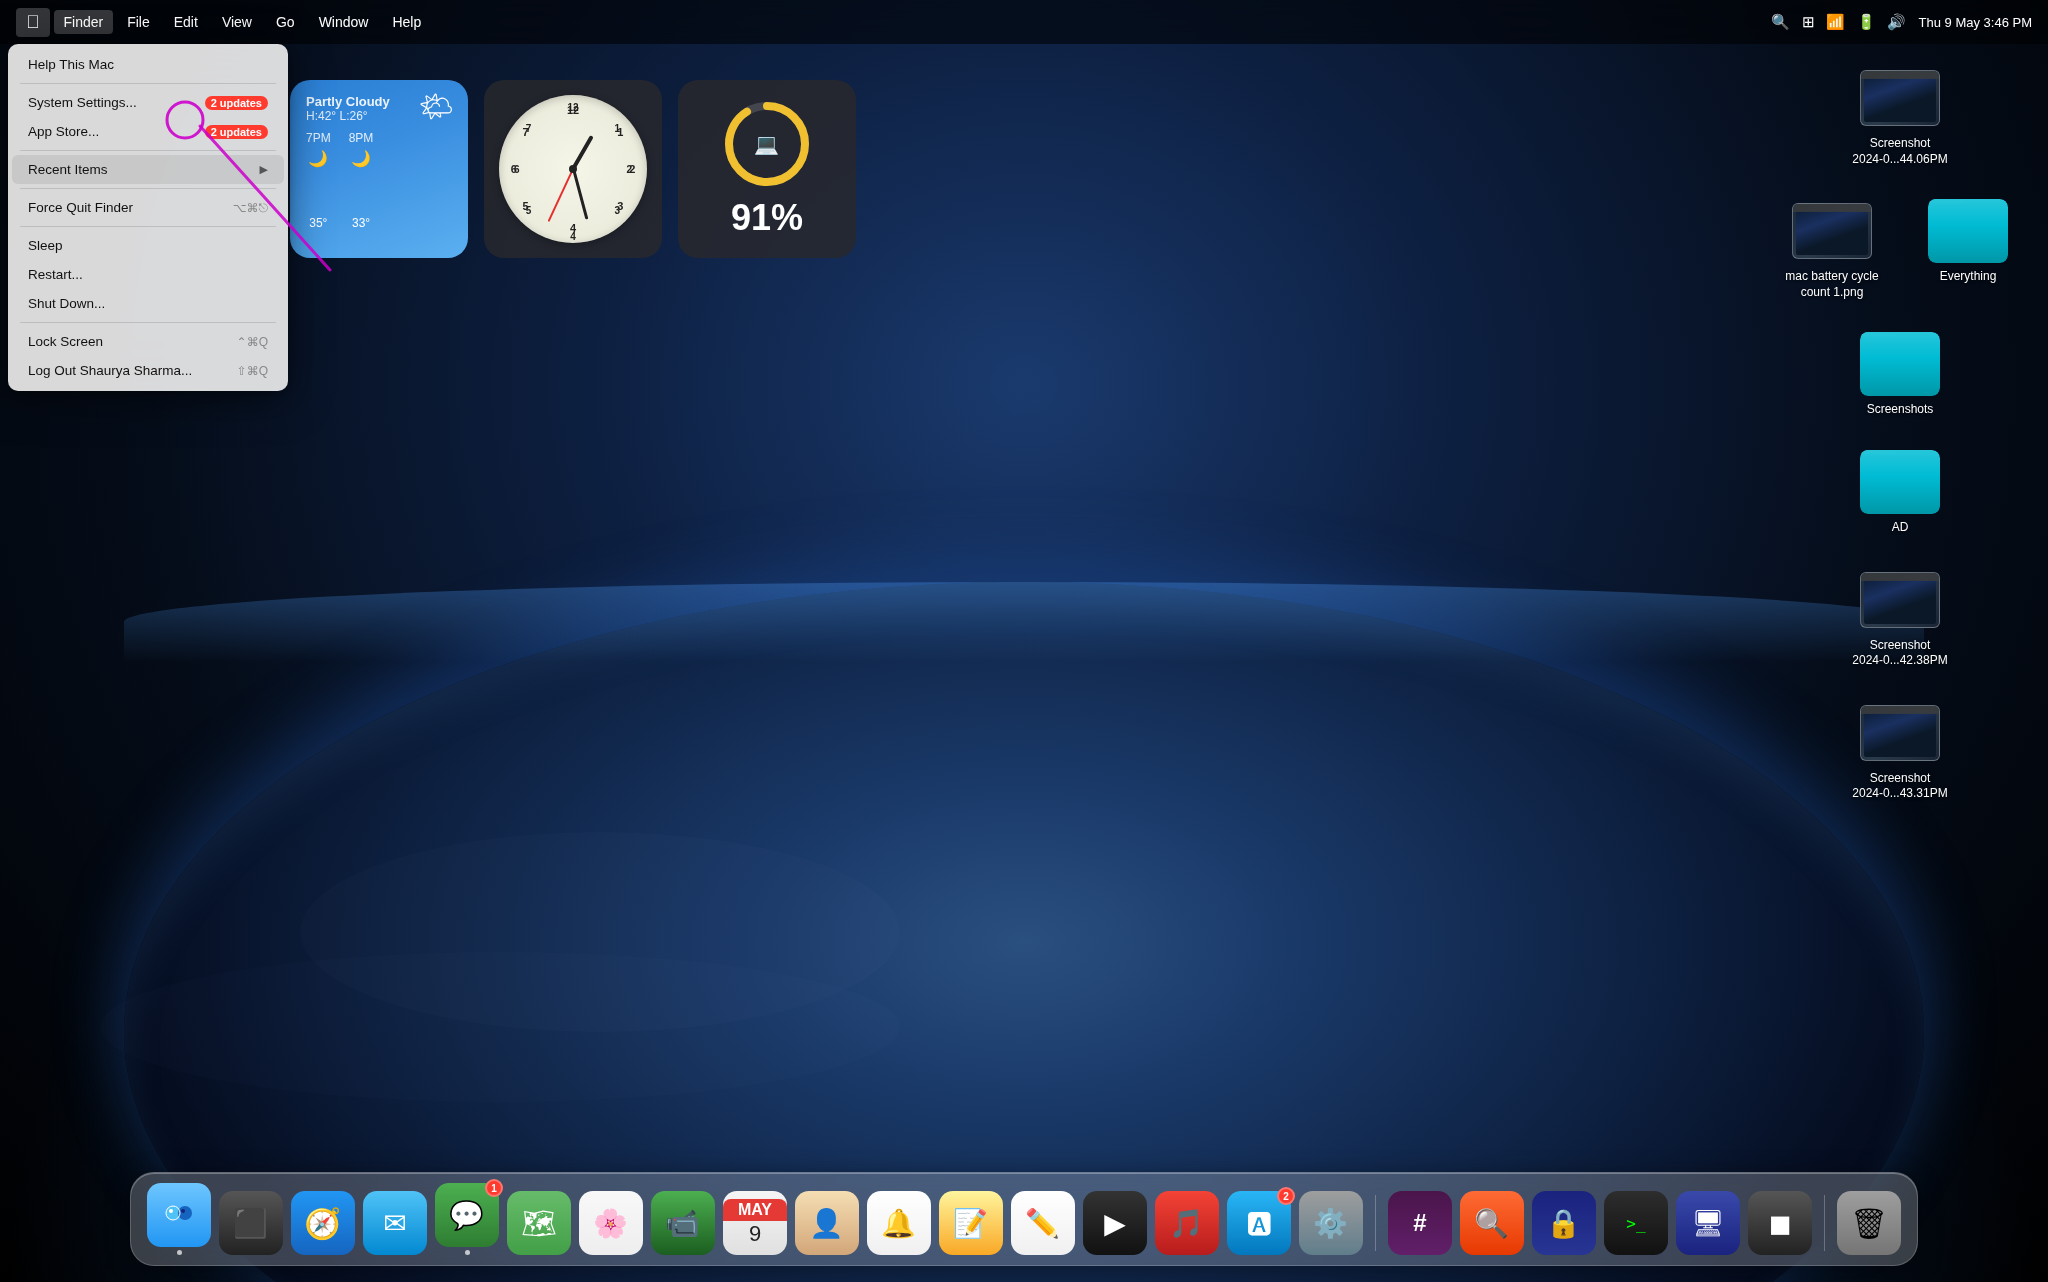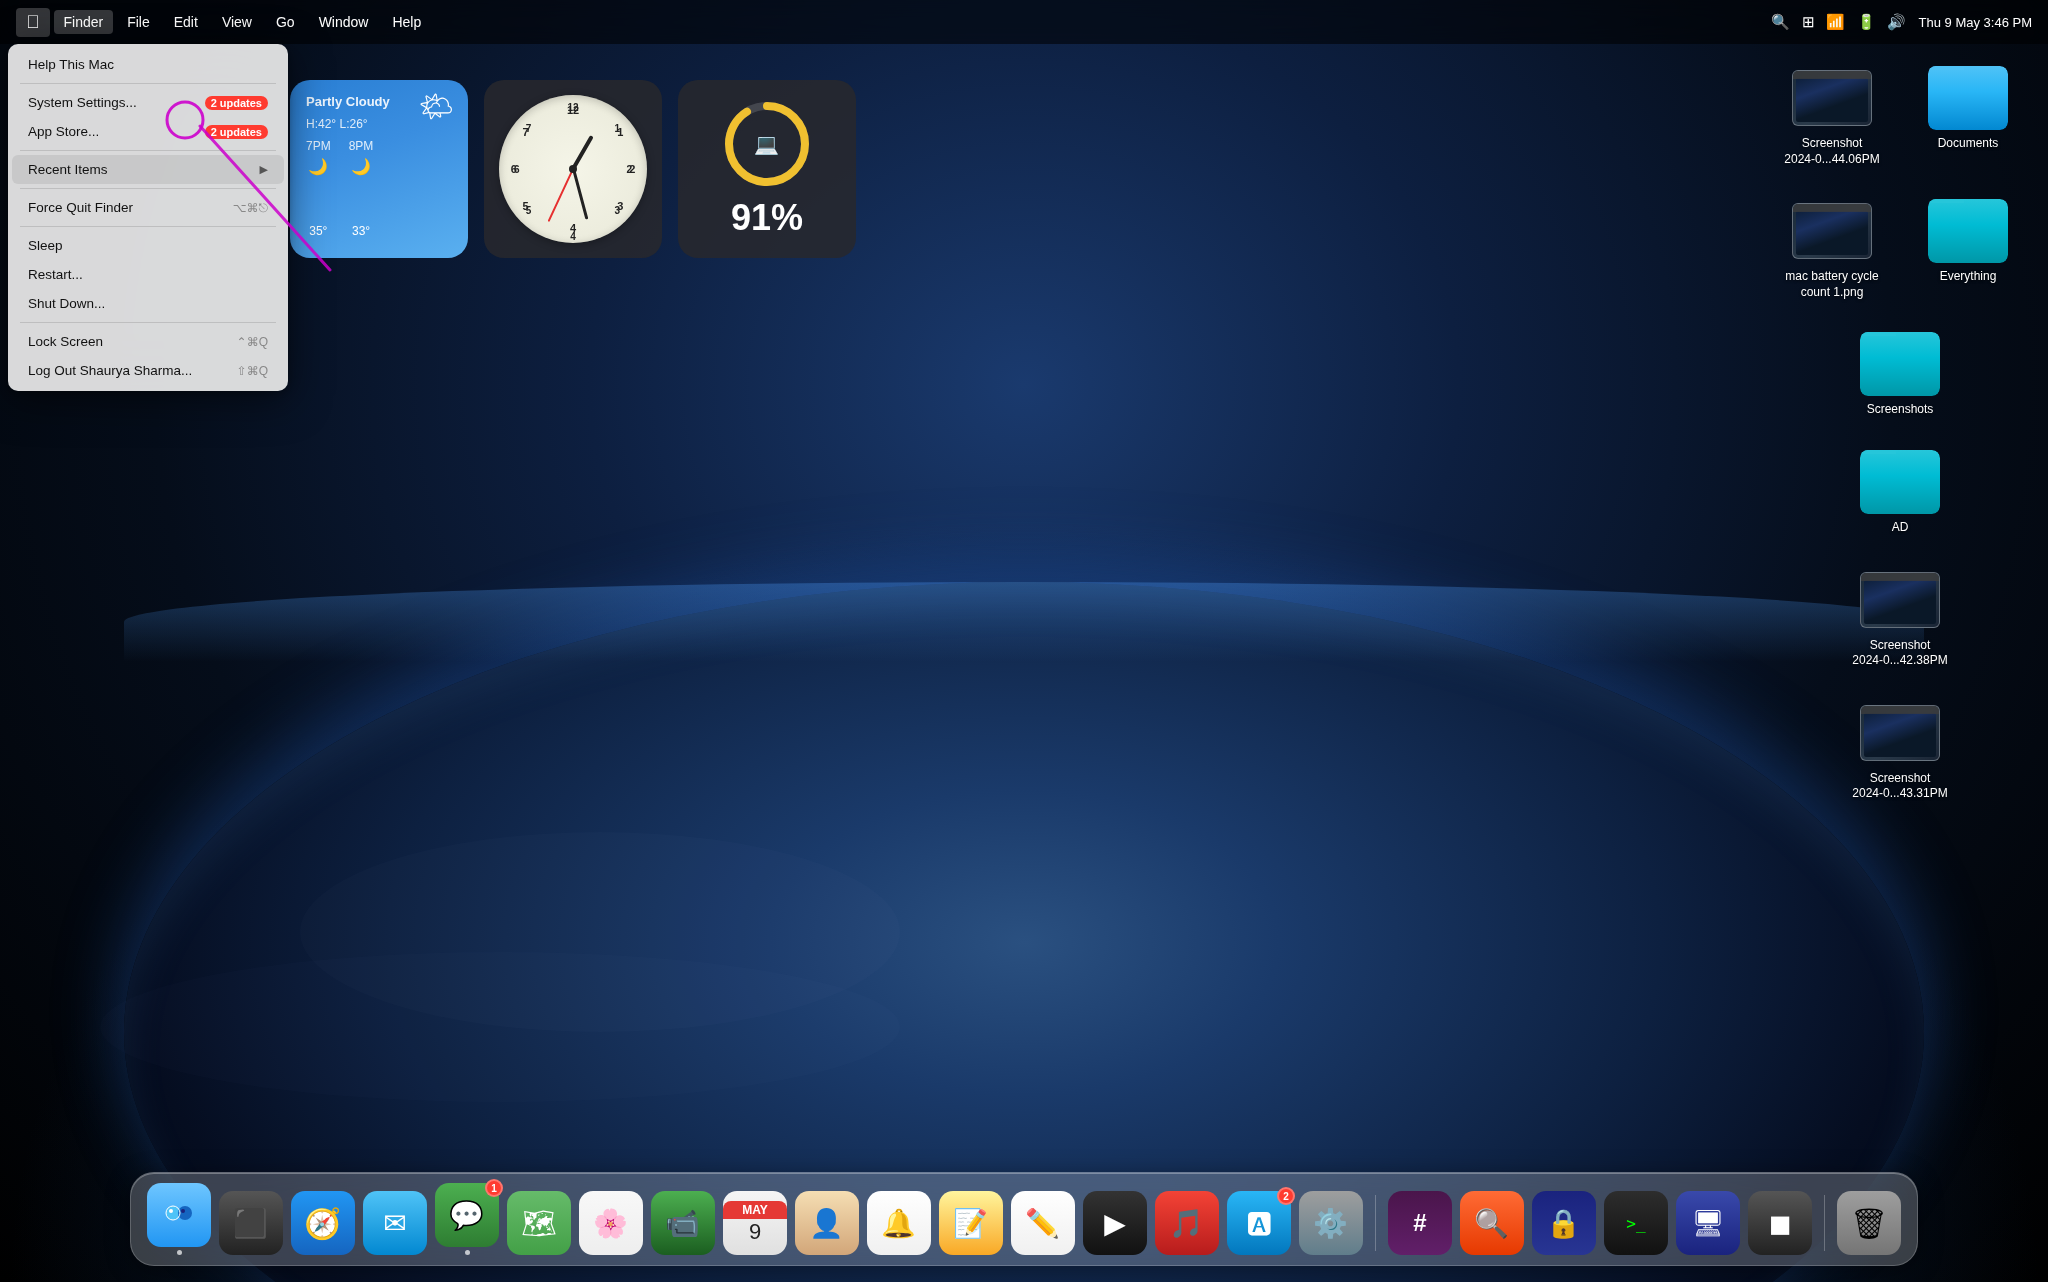--- a/index.html
+++ b/index.html
@@ -173,21 +173,20 @@
     }
     .widget-weather .weather-condition {
       font-size: 13px;
       font-weight: 600;
       opacity: 0.9;
     }
     .widget-weather .weather-temps {
       font-size: 12px;
       opacity: 0.85;
       margin-bottom: 6px;
-      margin-top: 8px;
     }
     .weather-sun-icon {
       position: absolute;
       top: 10px;
       right: 14px;
       font-size: 28px;
     }
     .weather-hourly {
       display: flex;
       gap: 18px;
@@ -620,26 +619,20 @@
 
   <div style="display:flex;gap:16px;align-items:flex-start;">
     <div class="desktop-icon">
       <div class="icon-img">
         <div class="screenshot-thumb">
             <div class="screenshot-thumb-inner"></div>
           </div>
       </div>
       <span class="icon-label">Screenshot<br>2024-0...44.06PM</span>
     </div>
-    <div class="desktop-icon">
-      <div class="icon-img">
-        <div class="folder-icon-shape"></div>
-      </div>
-      <span class="icon-label">Documents</span>
-    </div>
   </div>
 
   <div style="display:flex;gap:16px;align-items:flex-start;">
     <div class="desktop-icon">
       <div class="icon-img">
         <div class="screenshot-thumb">
             <div class="screenshot-thumb-inner"></div>
           </div>
       </div>
       <span class="icon-label">mac battery cycle<br>count 1.png</span>
@@ -734,21 +727,21 @@
   <div class="dock-item">
     <div class="dock-icon photos-icon" style="font-size:28px;">🌸</div>
   </div>
 
   <div class="dock-item">
     <div class="dock-icon facetime-icon" style="color:#fff;font-size:28px;">📹</div>
   </div>
 
   <div class="dock-item">
     <div class="dock-icon calendar-icon" style="font-size:22px;flex-direction:column;gap:0;">
-      <span style="background:#e53935;width:100%;text-align:center;color:#fff;font-size:12px;border-radius:8px 8px 0 0;padding:2px 0;font-weight:600;">MAY</span>
+      <span style="background:#e53935;width:100%;text-align:center;color:#fff;font-size:16px;border-radius:8px 8px 0 0;padding:2px 0;font-weight:600;">MAY</span>
       <span style="color:#222;font-size:22px;font-weight:300;line-height:1.2;">9</span>
     </div>
   </div>
 
   <div class="dock-item">
     <div class="dock-icon contacts-icon" style="font-size:28px;">👤</div>
   </div>
 
   <div class="dock-item">
     <div class="dock-icon reminders-icon" style="font-size:28px;">🔔</div>

